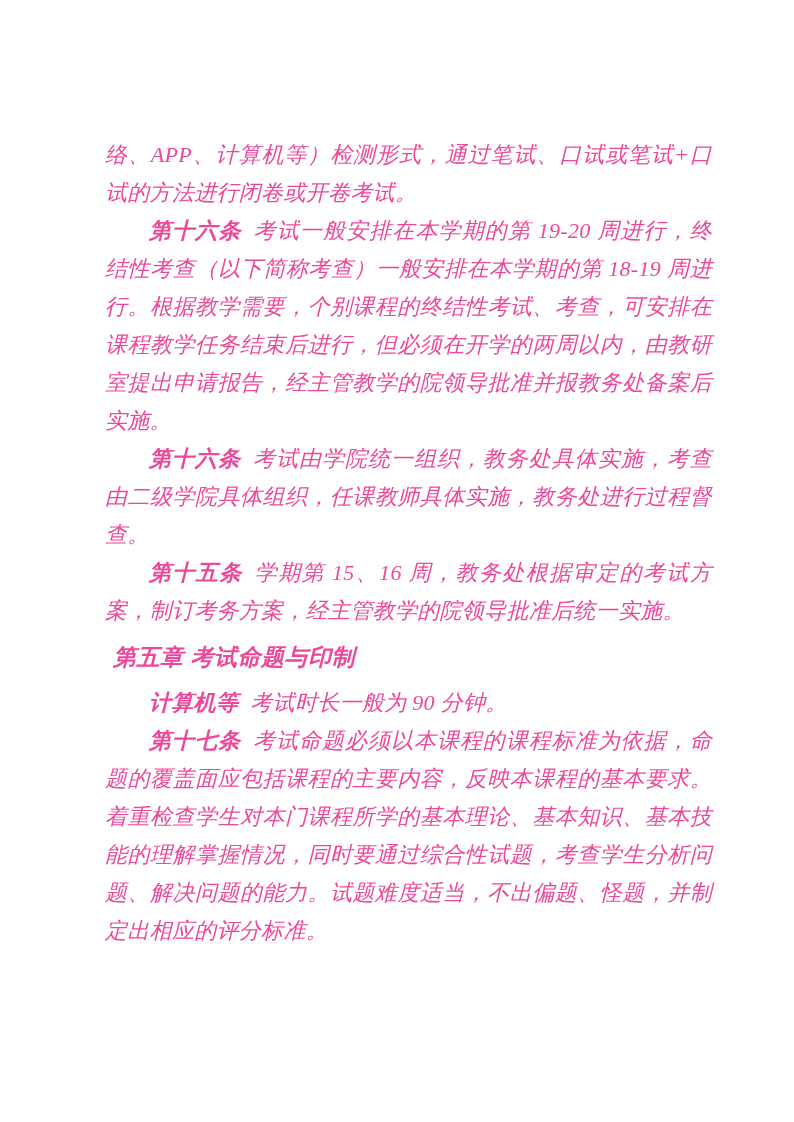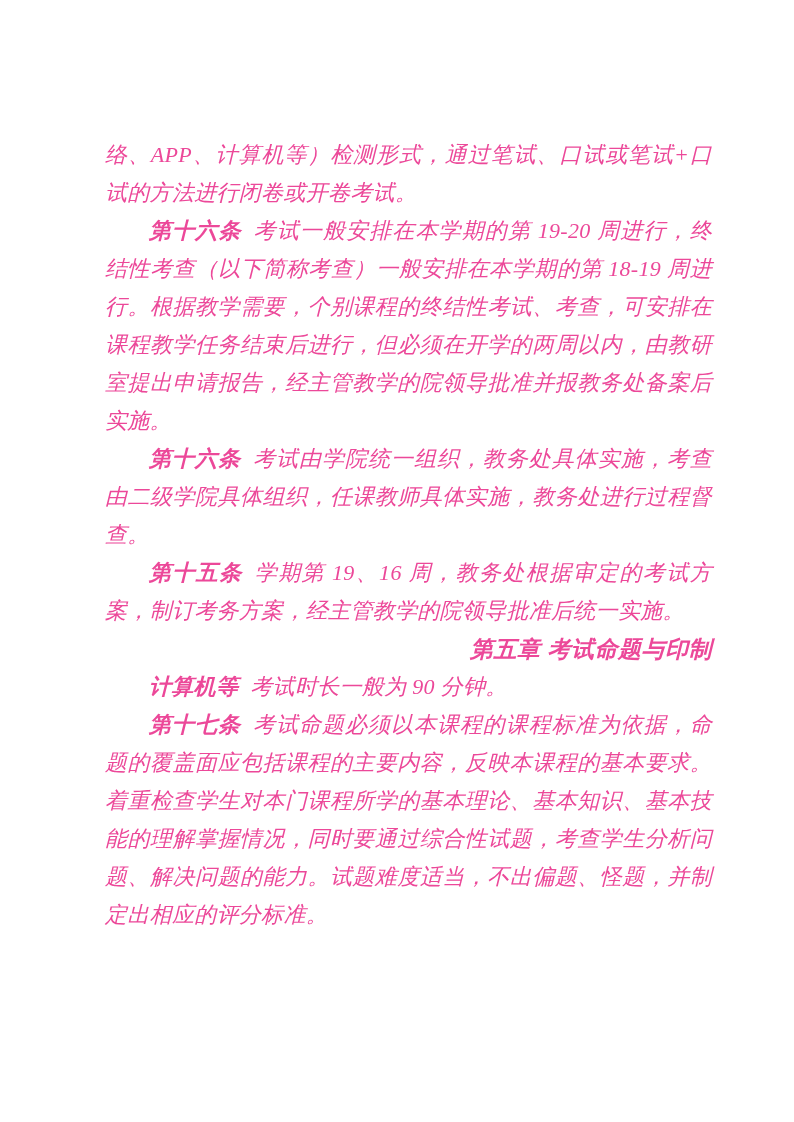--- a/index.html
+++ b/index.html
@@ -32,43 +32,43 @@
     letter-spacing: 0.3px;
   }
   .para.indent {
     text-indent: 2em;
   }
   .term {
     font-weight: 700;
     margin-right: 0.55em;
   }
   .chapter {
-    margin: 0;
+    margin: 8px;
     font-family: "Liberation Sans", "DejaVu Sans", sans-serif;
     font-weight: 700;
     font-size: 23px;
     line-height: 38px;
-    text-align: right;
+    text-align: left;
     letter-spacing: 0.5px;
   }
 </style>
 </head>
 <body>
 
 <div class="page">
   <div class="content">
 
     <p class="para">络、APP、计算机等）检测形式，通过笔试、口试或笔试+口试的方法进行闭卷或开卷考试。</p>
 
     <p class="para indent"><span class="term">第十六条</span><span>考试一般安排在本学期的第 19-20 周进行，终结性考查（以下简称考查）一般安排在本学期的第 18-19 周进行。根据教学需要，个别课程的终结性考试、考查，可安排在课程教学任务结束后进行，但必须在开学的两周以内，由教研室提出申请报告，经主管教学的院领导批准并报教务处备案后实施。</span></p>
 
     <p class="para indent"><span class="term">第十六条</span><span>考试由学院统一组织，教务处具体实施，考查由二级学院具体组织，任课教师具体实施，教务处进行过程督查。</span></p>
 
 
-    <p class="para indent"><span class="term">第十五条</span><span>学期第 19、16 周，教务处根据审定的考试方案，制订考务方案，经主管教学的院领导批准后统一实施。</span></p>
+    <p class="para indent"><span class="term">第十五条</span><span>学期第 15、16 周，教务处根据审定的考试方案，制订考务方案，经主管教学的院领导批准后统一实施。</span></p>
 
     <h2 class="chapter">第五章 考试命题与印制</h2>
 
     <p class="para indent"><span class="term">计算机等</span><span>考试时长一般为 90 分钟。</span></p>
 
     <p class="para indent"><span class="term">第十七条</span><span>考试命题必须以本课程的课程标准为依据，命题的覆盖面应包括课程的主要内容，反映本课程的基本要求。着重检查学生对本门课程所学的基本理论、基本知识、基本技能的理解掌握情况，同时要通过综合性试题，考查学生分析问题、解决问题的能力。试题难度适当，不出偏题、怪题，并制定出相应的评分标准。</span></p>
 
   </div>
 </div>
 

